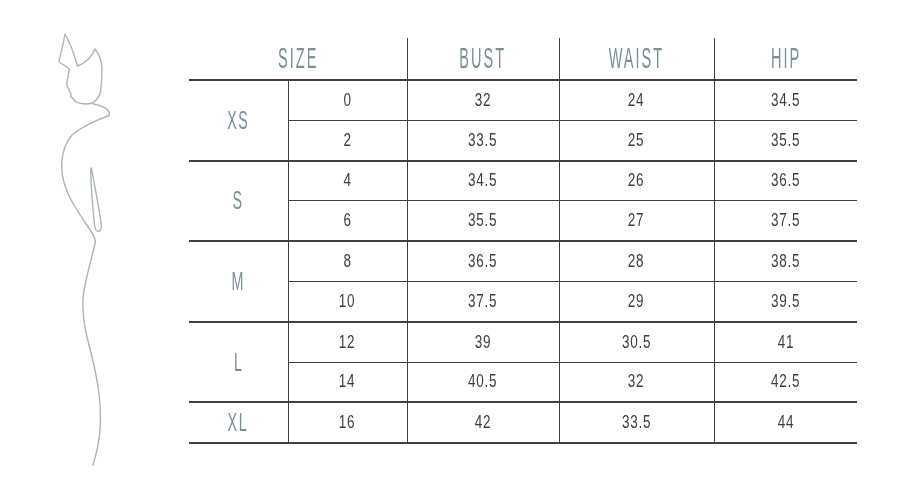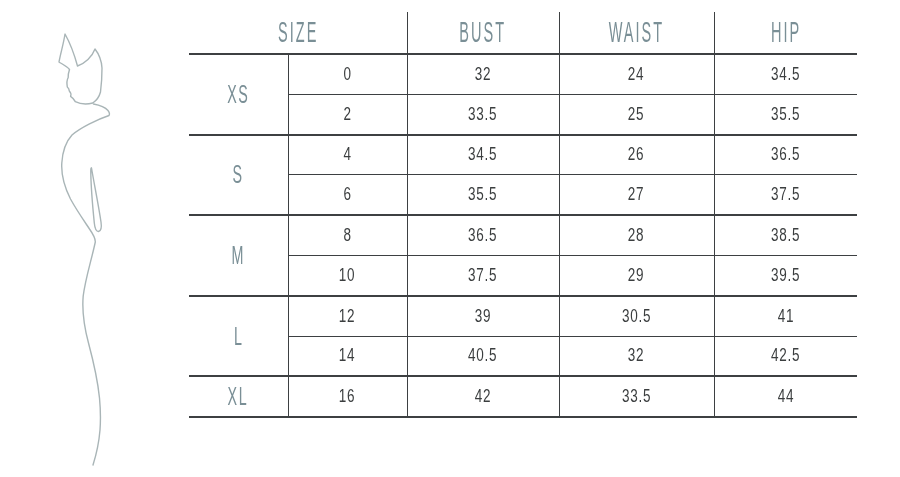--- a/index.html
+++ b/index.html
@@ -23,21 +23,21 @@
     width:115px;height:450px;
   }
   .illustration path{
     fill:none;
     stroke:var(--line-art);
     stroke-width:1.4;
     stroke-linecap:round;
     stroke-linejoin:round;
   }
   table.size-chart{
-    position:absolute;left:189px;top:12px;
+    position:absolute;left:189px;top:38px;
     width:668px;
     border-collapse:collapse;
     table-layout:fixed;
     text-decoration:underline;
   }
   .size-chart th,.size-chart td{
     padding:0;margin:0;
     text-align:center;vertical-align:middle;
     overflow:hidden;white-space:nowrap;
   }

